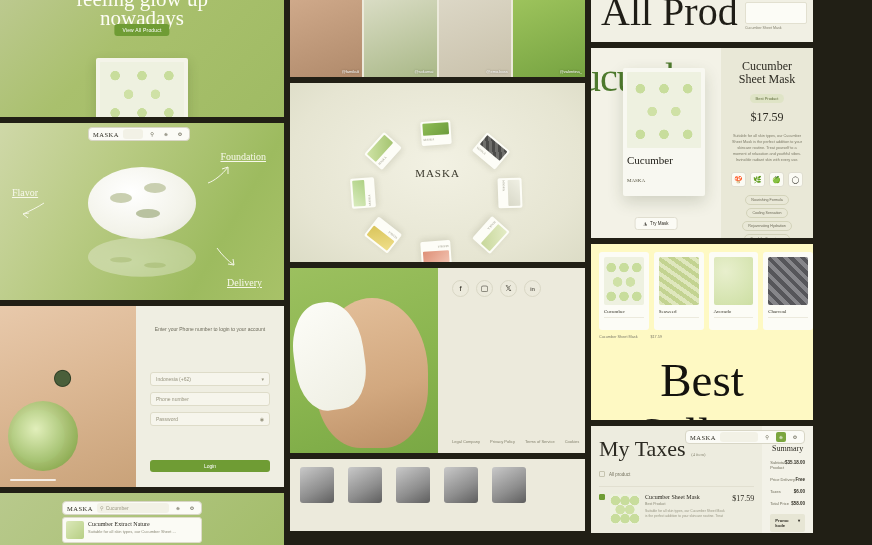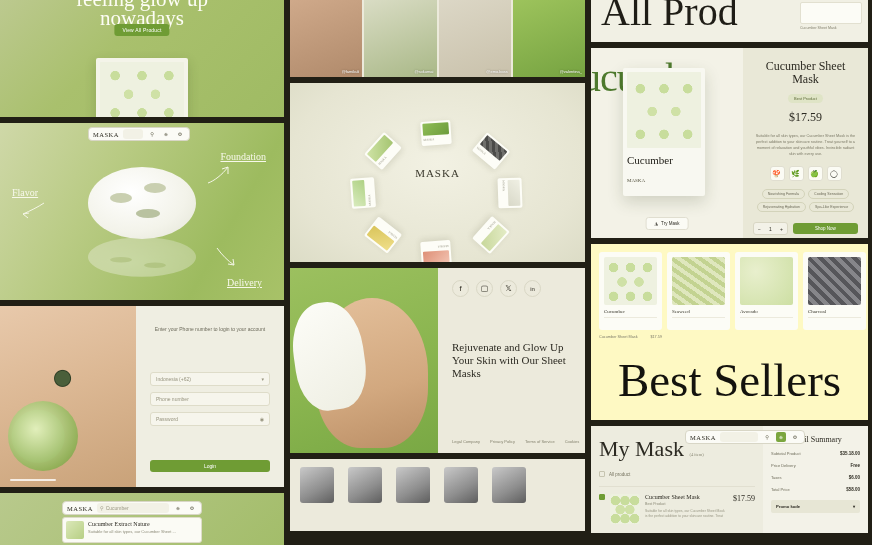--- a/index.html
+++ b/index.html
@@ -6,21 +6,21 @@
   html,body { width:872px; height:545px; overflow:hidden; }
   body {
     background:#211f15;
     font-family:"Liberation Sans", sans-serif;
     color:#2c2a22;
   }
   .board { position:relative; width:872px; height:545px; display:flex; gap:6px; padding:0; }
   .col { display:flex; flex-direction:column; gap:6px; }
   .col-a { width:284px; margin-left:0; }
   .col-b { width:295px; }
-  .col-c { width:277px; }
+  .col-c { width:222px; }
   .card { position:relative; overflow:hidden; background:#eceadb; }
   .serif { font-family:"Liberation Serif", serif; }
 
   
   .navpill {
     position:absolute; display:flex; align-items:center; gap:4px;
     background:#fbfbf6; border:1px solid #d8d6c6; border-radius:4px;
     padding:2px 4px; height:14px; font-size:6px;
   }
   .navpill .logo { font-family:"Liberation Serif", serif; letter-spacing:.5px; font-size:6.5px; color:#2e2c22; }
@@ -388,21 +388,20 @@
       <div class="photo">
           <div class="sheet"></div>
         </div>
       <div class="right">
         <div class="socials">
           <div class="soc">f</div>
           <div class="soc">▢</div>
           <div class="soc">𝕏</div>
           <div class="soc" style="font-size:6px;">in</div>
         </div>
-        <div class="headline">Rejuvenate and Glow Up Your Skin with Our Sheet Masks</div>
         <div class="flinks">
           <span>Legal Company</span>
           <span>Privacy Policy</span>
           <span>Terms of Service</span>
           <span>Cookies</span>
         </div>
       </div>
     </div>
 
     <div class="card b4">
@@ -497,21 +496,21 @@
 
     <div class="card c4">
       <div class="left">
         <div class="navpill">
           <span class="logo">MASKA</span>
           <div class="searchbox"></div>
           <span class="ico">⚲</span>
           <span class="ico active">⎈</span>
           <span class="ico">⚙</span>
         </div>
-        <h1><span>My Mask</span> <span class="items">(4 item)</span></h1>
+        <h1><span>My Taxes</span> <span class="items">(4 item)</span></h1>
         <div class="allrow">
           <span class="cb"></span>
           <span>All product</span>
         </div>
         <div class="row">
           <span class="cb on"></span>
           <div class="thumb cuc-pattern"></div>
           <div style="flex:1">
             <div class="rn">Cucumber Sheet Mask</div>
             <div class="rb">Best Product</div>

